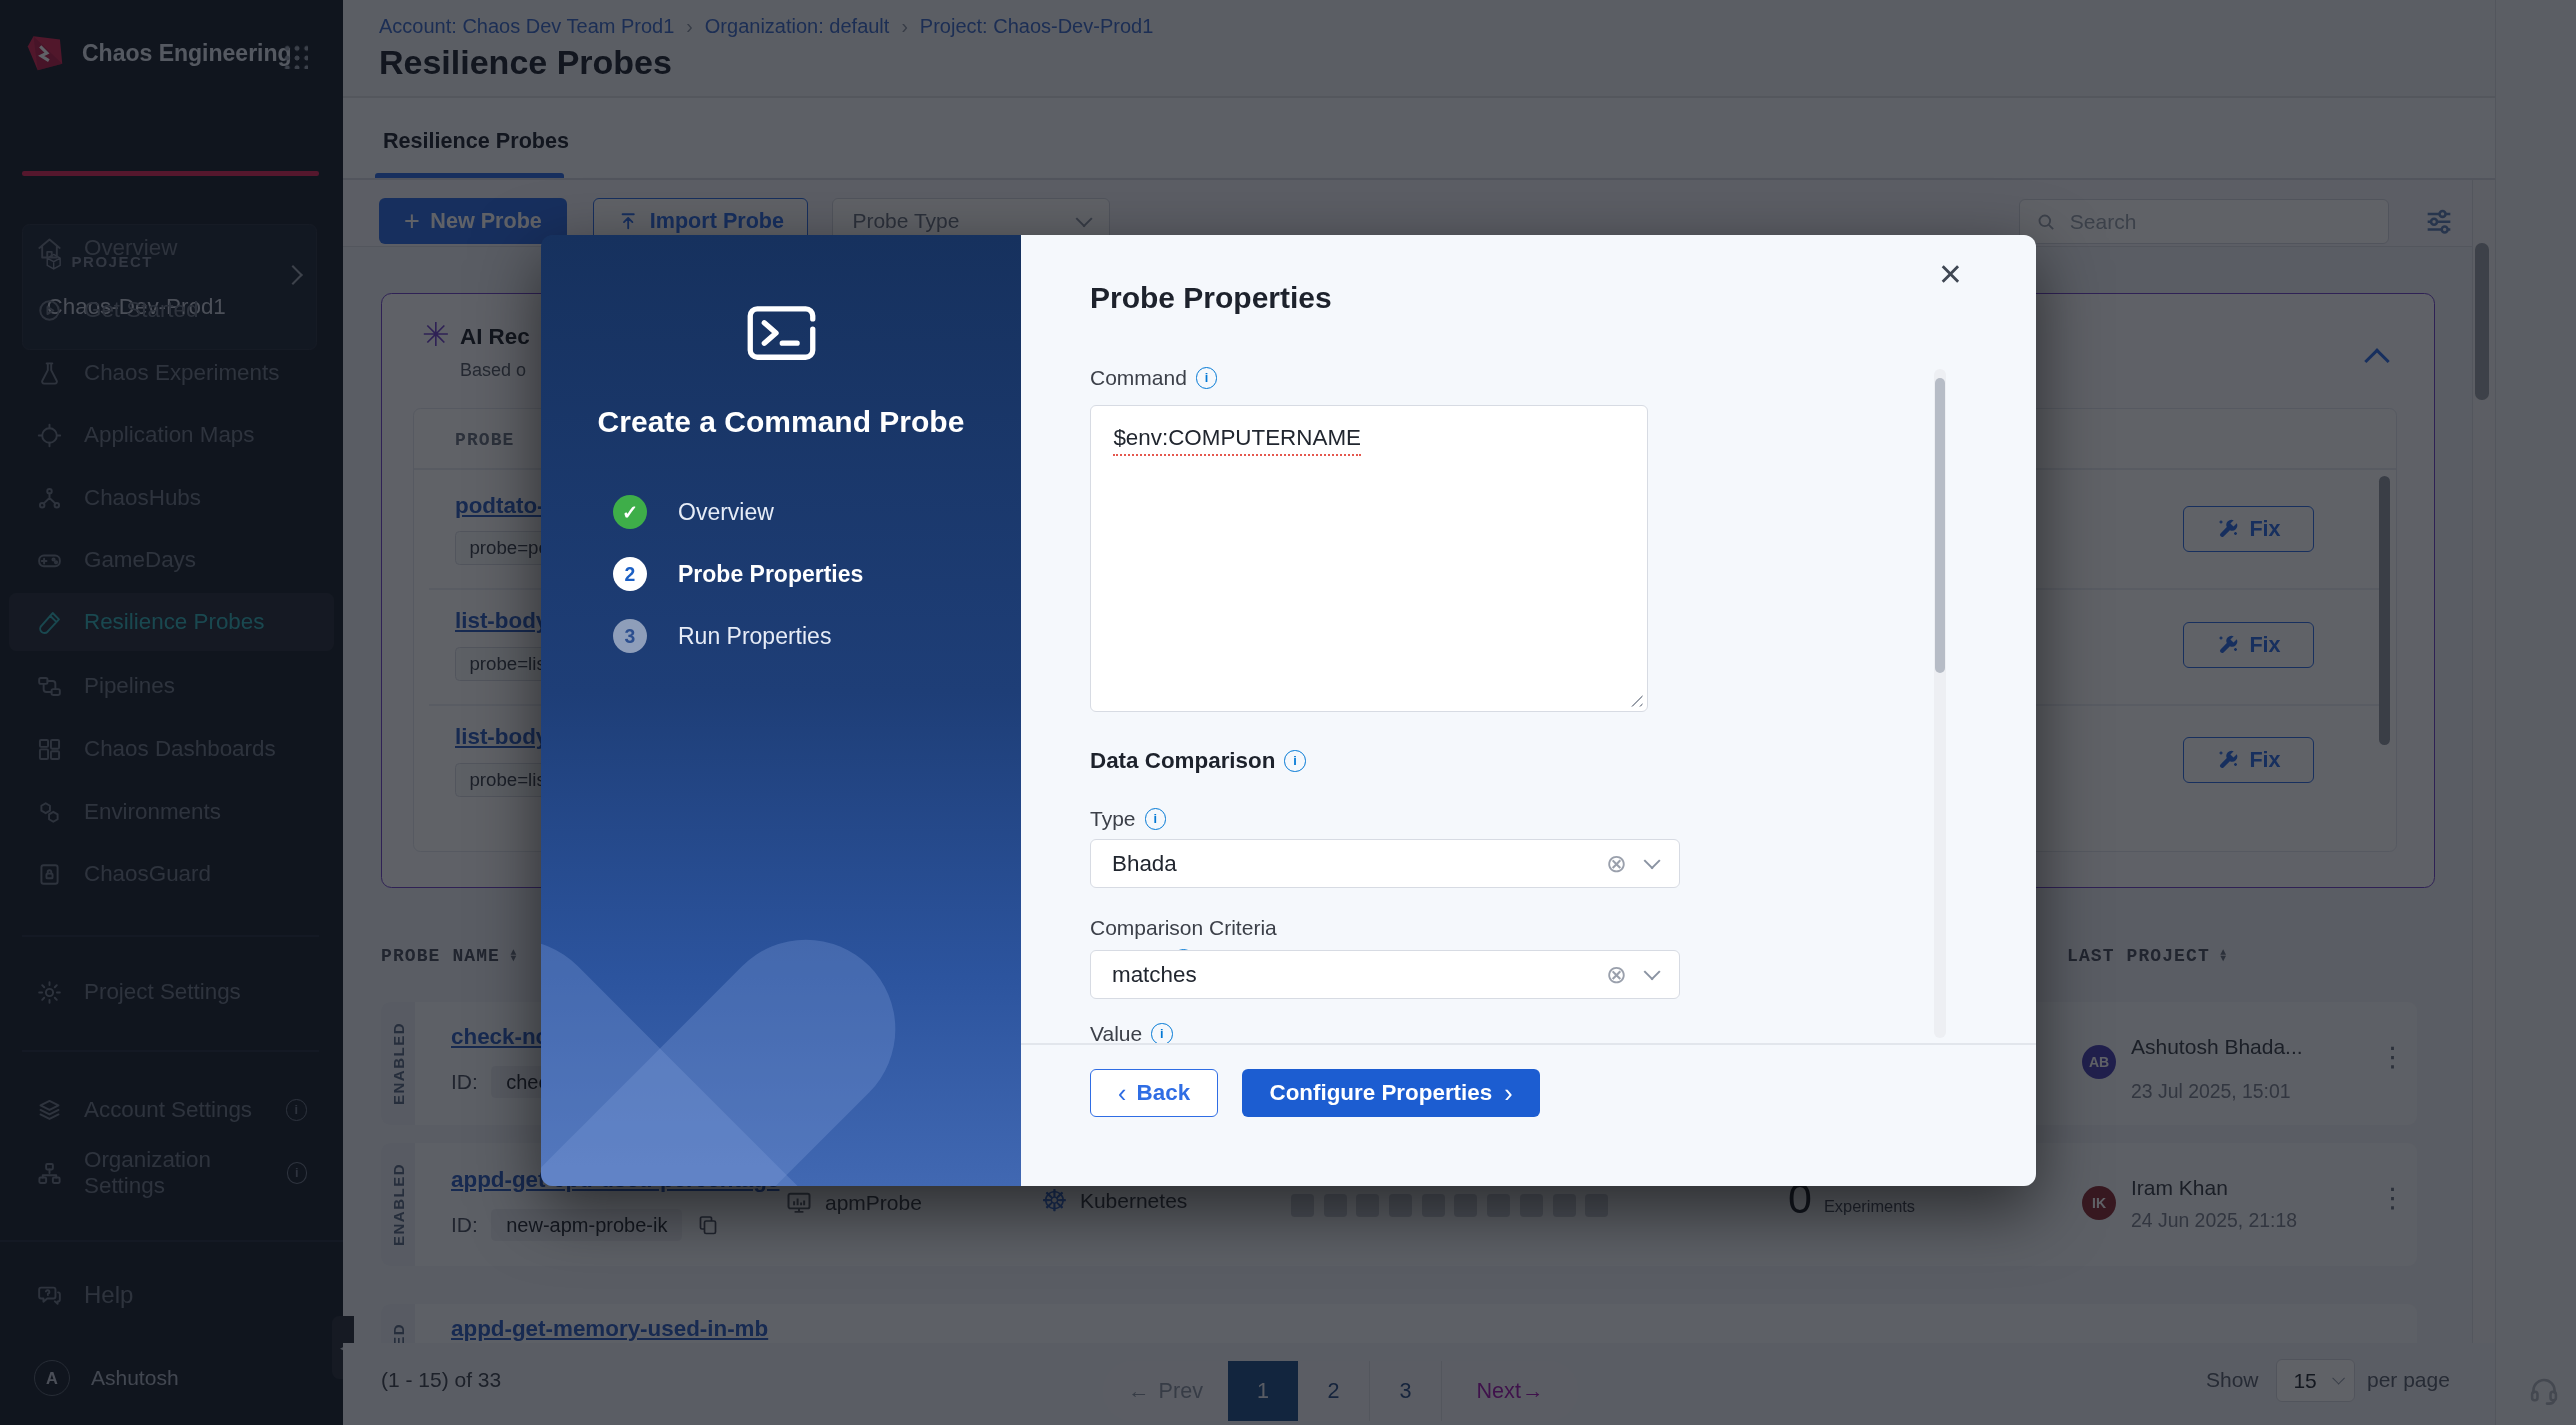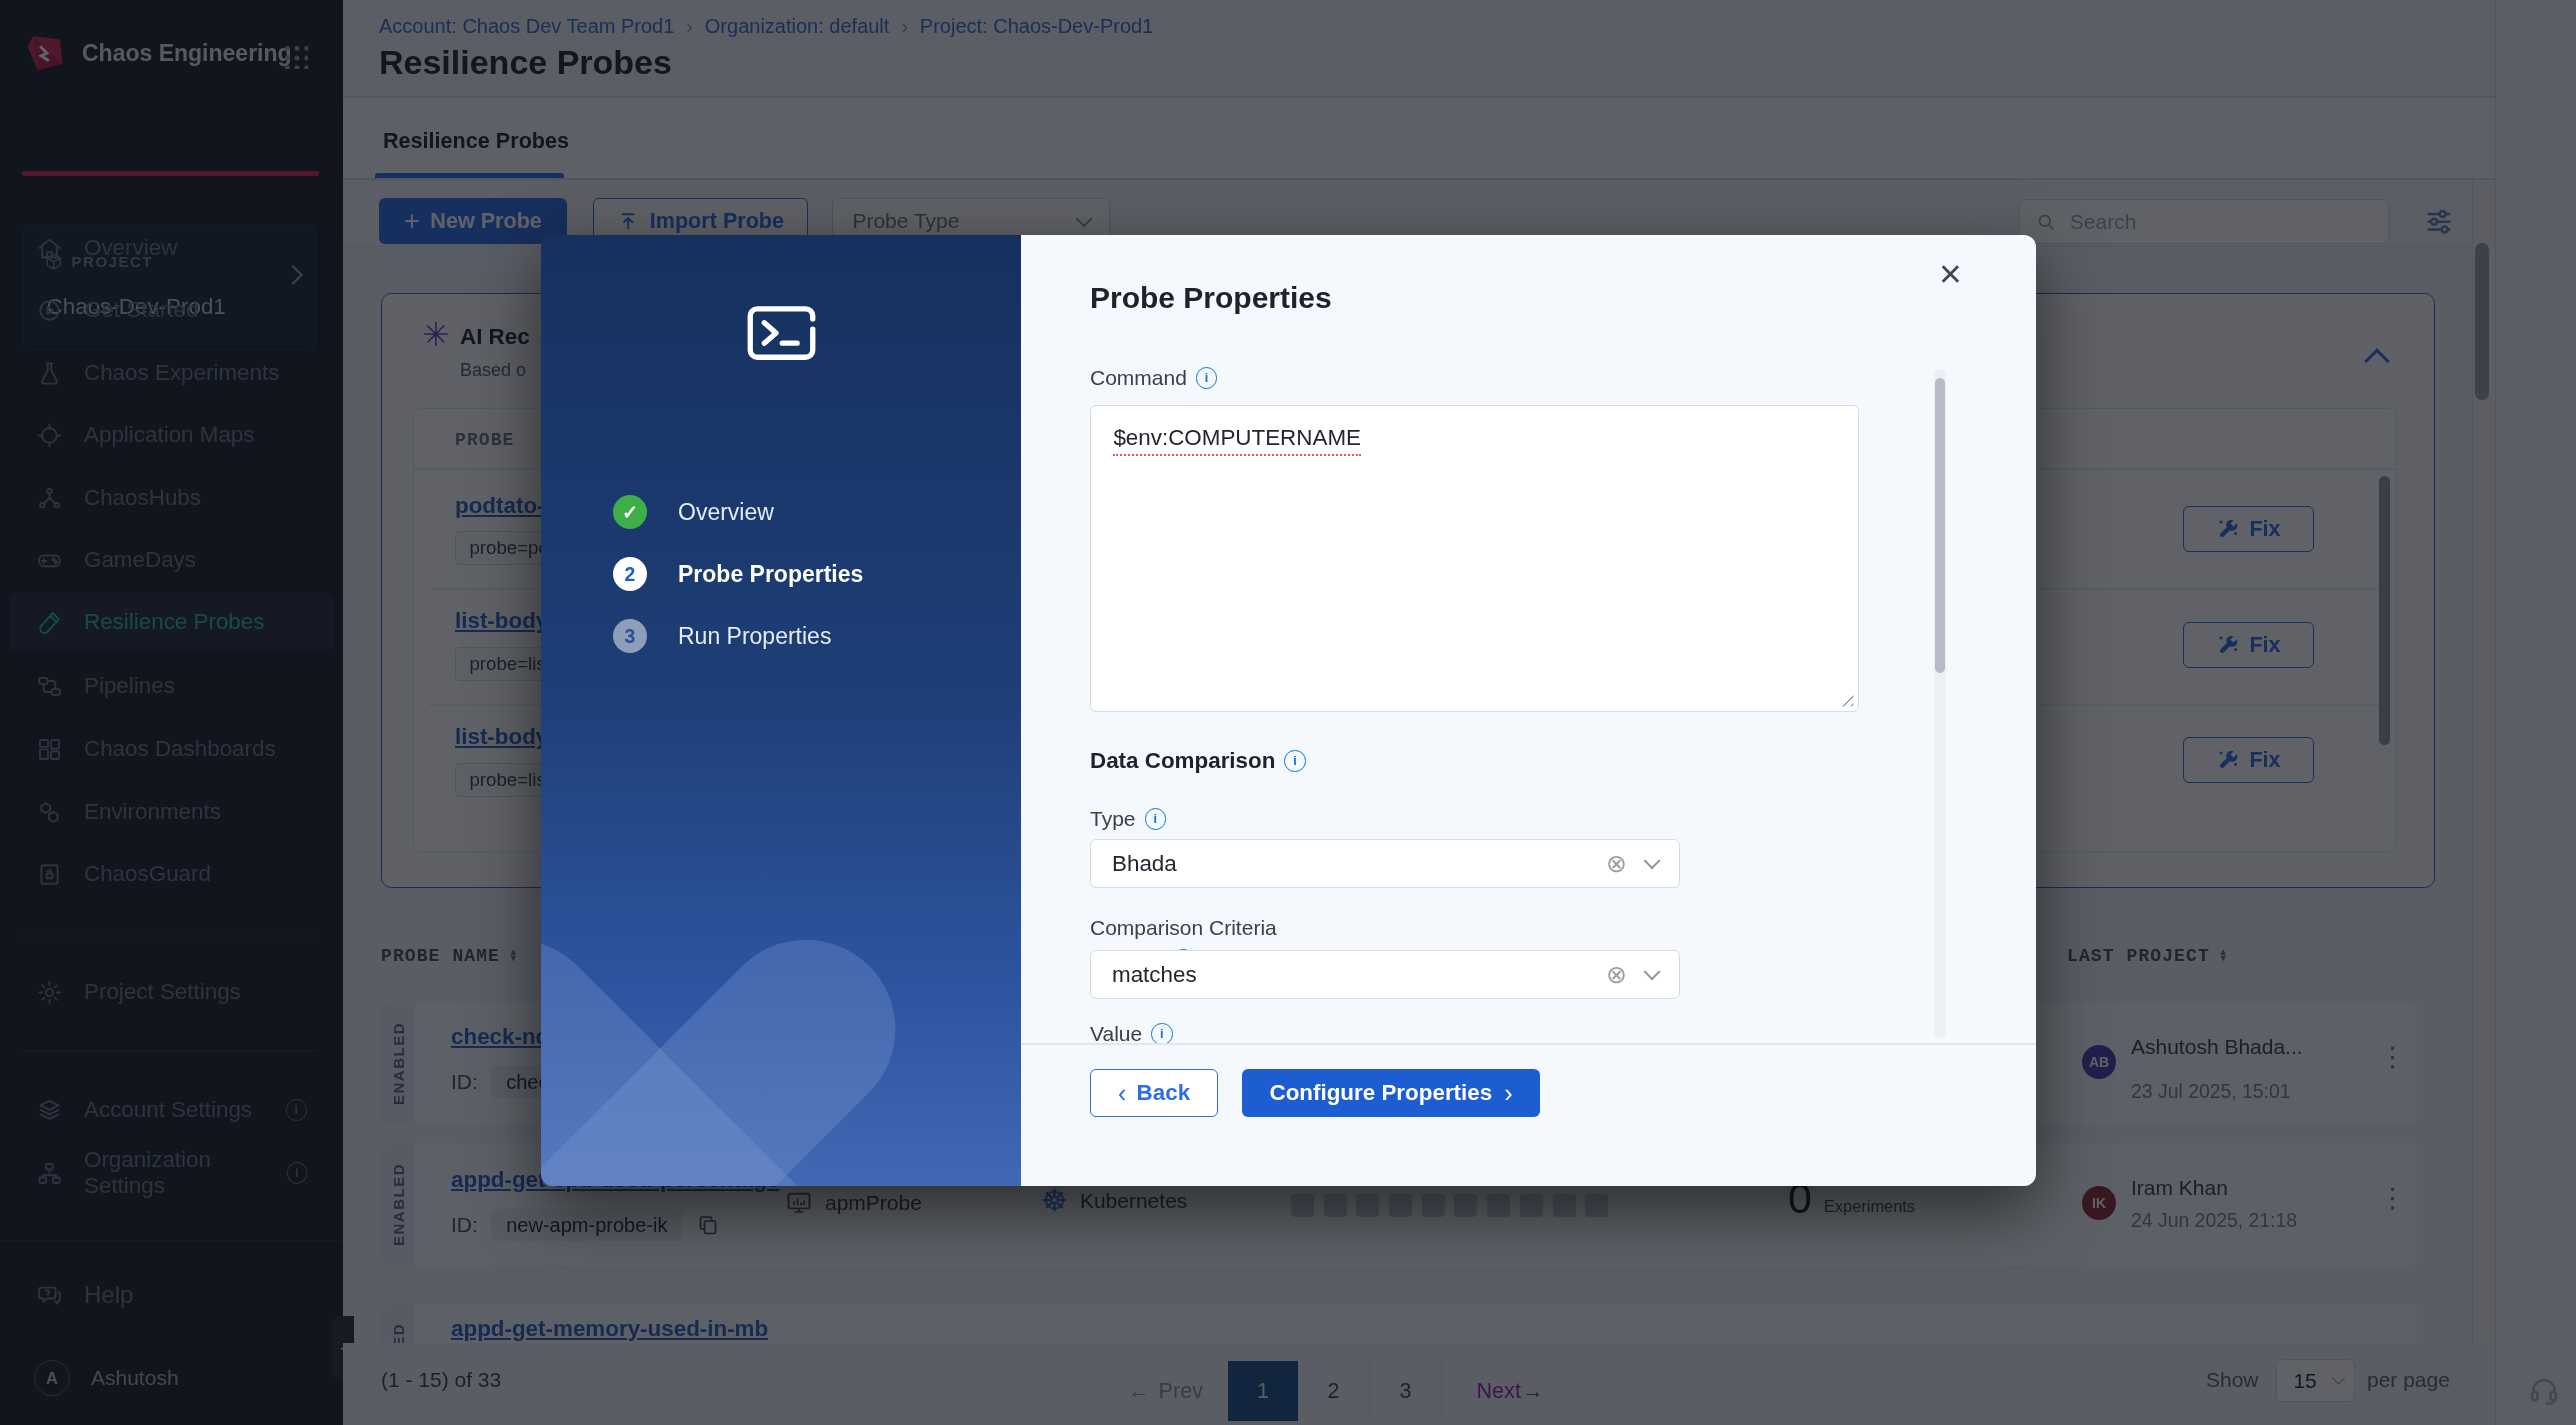--- a/index.html
+++ b/index.html
@@ -452,20 +452,21 @@
   <div id="dim"></div>
 
   <div id="modal">
     <div id="wizard">
       <div class="wm-bar" style="left:-157px;top:567px;transform:rotate(45deg);"></div>
       <div class="wm-bar" style="left:216px;top:567px;transform:rotate(-45deg);"></div>
       <svg class="abs" style="left:203px;top:66px;" width="75" height="64" viewBox="0 0 48 40" stroke="#fff" fill="none" stroke-width="3.4" stroke-linecap="round" stroke-linejoin="round">
           <path d="M44 17.5V31a4.5 4.5 0 0 1-4.5 4.5h-31A4.5 4.5 0 0 1 4 31V9a4.5 4.5 0 0 1 4.5-4.5h31A4.5 4.5 0 0 1 44 9v2"></path>
           <path d="M13 13.5l7.5 6.5L13 26.5M24.5 26.5h9.5"></path>
         </svg>
+      <div class="wiz-title abs" style="left:0;top:170px;width:480px;">Create a Command Probe</div>
 
       <div class="step" style="top:260px;">
         <div class="step-circle" style="background:#3eae49;">
             <span style="color:#fff;font-size:19.4px;">✓</span>
           </div>
         <span class="step-label">Overview</span>
       </div>
       <div class="step" style="top:322px;">
         <div class="step-circle" style="background:#fff;color:#1b5fc4;">2</div>
         <span class="step-label" style="font-weight:700;color:#fff;">Probe Properties</span>
@@ -477,21 +478,21 @@
     </div>
 
     <div id="wpanel">
       <div class="close-x abs" style="left:918px;top:19.4px;">×</div>
       <div class="panel-title abs" style="left:69px;top:46px;">Probe Properties</div>
 
       <div class="f-label abs" style="left:69px;top:131px;">
         <span>Command</span>
           <span class="info">i</span>
       </div>
-      <div class="textarea" style="left:69px;top:170px;width:769px;height:307px;">
+      <div class="textarea" style="left:69px;top:170px;width:558px;height:307px;">
         <span class="misspell abs" style="left:22.4px;top:19.4px;">$env:COMPUTERNAME</span>
         <div class="resize-grip"></div>
       </div>
 
       <div class="abs" style="left:913px;top:134px;width:12px;height:669px;background:#edeff3;border-radius:6px;">
         <div class="scroll-thumb" style="left:0.7px;top:9px;width:10.4px;height:295px;background:#b6bcc6;"></div>
       </div>
 
       <div class="sec-title abs" style="left:69px;top:513px;">
         <span>Data Comparison</span>

